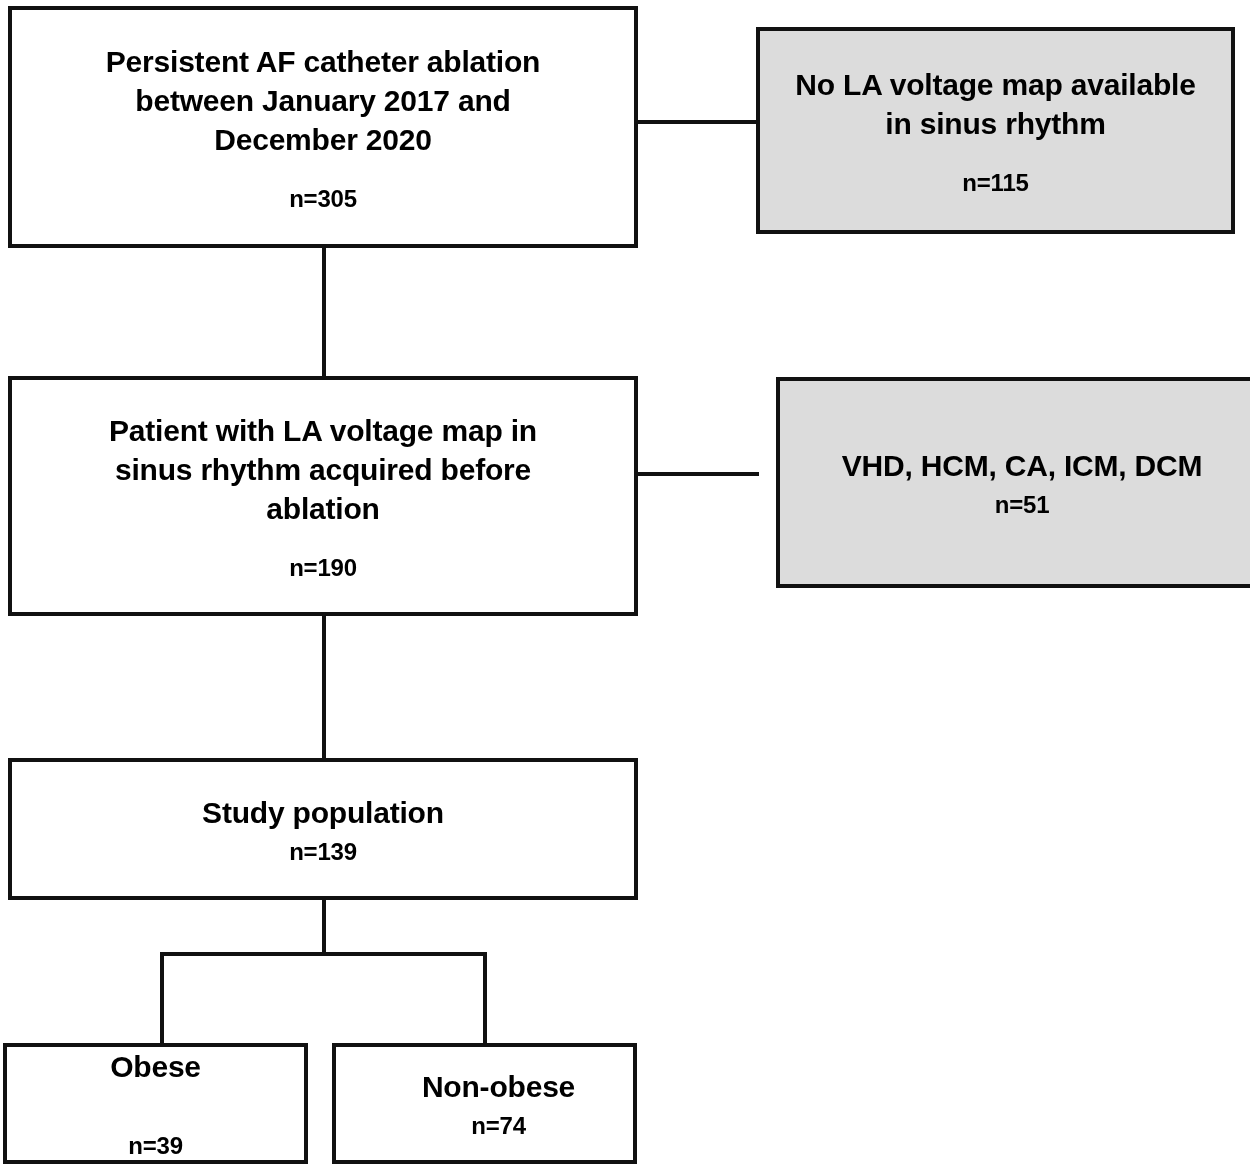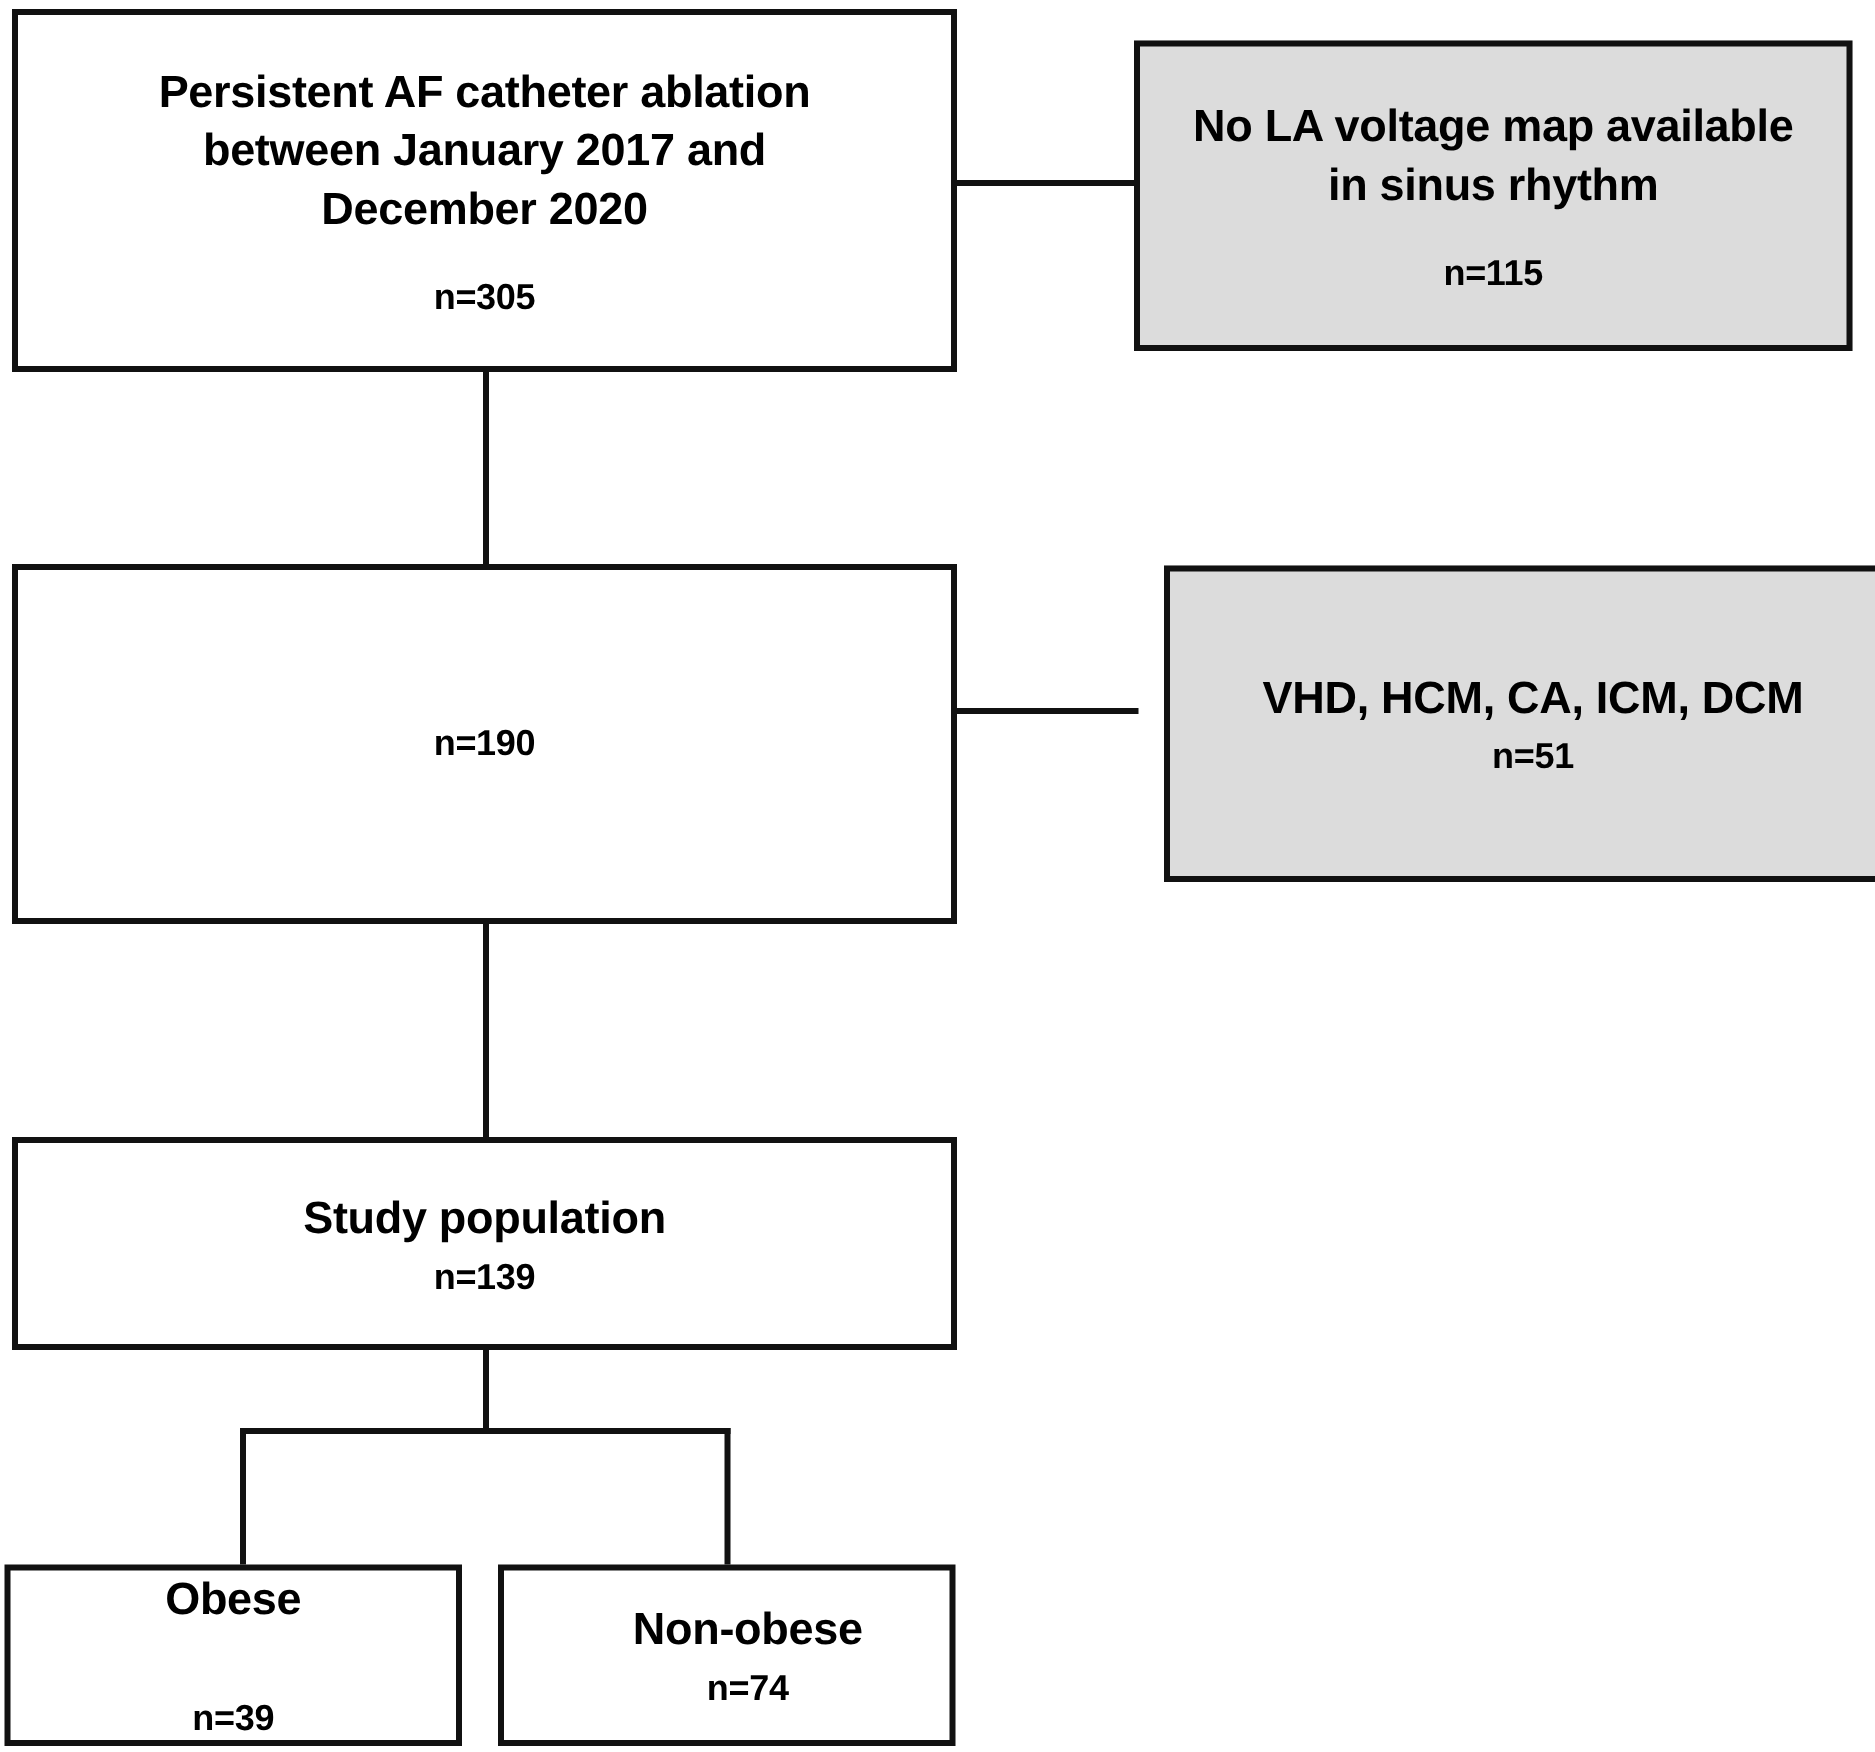--- a/index.html
+++ b/index.html
@@ -99,20 +99,23 @@
     <div class="count">n=305</div>
   </div>
 
   <div class="node gray" style="left:756px; top:27px; width:479px; height:207px;">
     <div class="title">No LA voltage map available
 in sinus rhythm</div>
     <div class="count">n=115</div>
   </div>
 
   <div class="node" style="left:8px; top:376px; width:630px; height:240px;">
+    <div class="title">Patient with LA voltage map in
+sinus rhythm acquired before
+ablation</div>
     <div class="count">n=190</div>
   </div>
 
   <div class="node gray compact" style="left:776px; top:377px; width:492px; height:211px;">
     <div class="title">VHD, HCM, CA, ICM, DCM</div>
     <div class="count">n=51</div>
   </div>
 
   <div class="node compact" style="left:8px; top:758px; width:630px; height:142px;text-align:right;">
     <div class="title">Study population</div>

